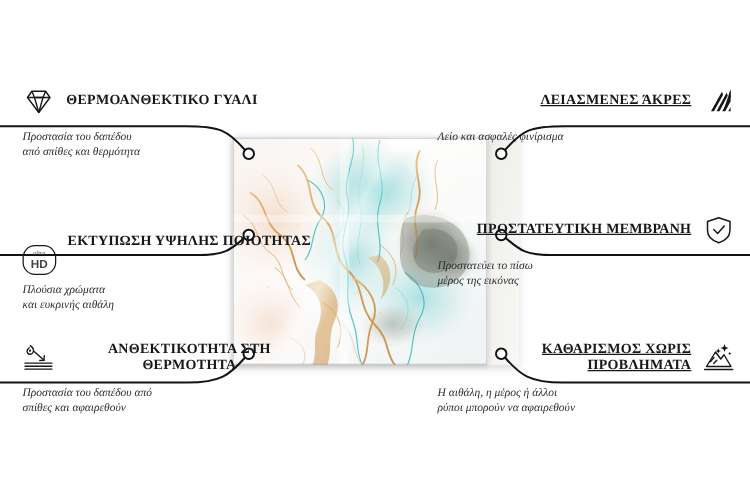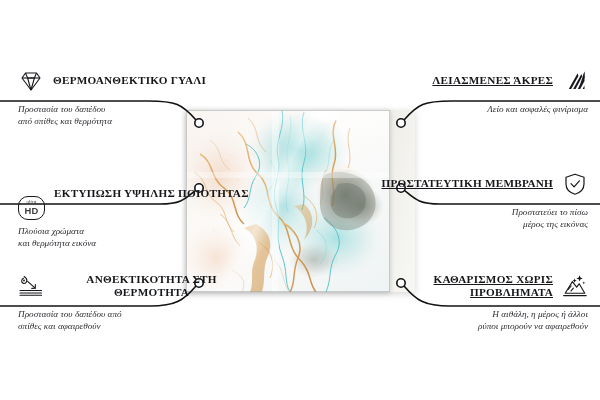--- a/index.html
+++ b/index.html
@@ -55,21 +55,21 @@
     font-size:11.2px;line-height:13.4px;letter-spacing:.25px;
     color:#15171a;font-weight:700;text-transform:uppercase;
   }
   .feat.left .ftitle{text-align:center;}
   .feat.right .ftitle{text-align:right;text-decoration:underline;}
   .fbody{
     font-size:9.2px;line-height:12.2px;color:#2a2c30;
     padding-top:5px;
   }
   .feat.left .fbody{text-align:left;padding-left:18px;}
-  .feat.right .fbody{text-align:right;padding-right:12px;}
+  .feat.right .fbody{padding-right:12px;}
   .fbody span{display:block;font-style:italic;}
 
   .ico{flex:0 0 auto;width:26px;height:24px;display:block;}
 
   
   .hdbadge{
     flex:0 0 auto;width:25px;height:22px;border:1.3px solid #15171a;border-radius:10px;
     display:flex;flex-direction:column;align-items:center;justify-content:center;
     font-family:"Liberation Sans", sans-serif;color:#404040;line-height:1;margin-top:29px;
   }
@@ -244,21 +244,21 @@
   <div class="feat left" style="top:167px">
     <div class="fhead">
       <div class="hdbadge">
         <div class="u">ultra</div>
         <div class="hd">HD</div>
       </div>
       <div class="ftitle">ΕΚΤΥΠΩΣΗ ΥΨΗΛΗΣ ΠΟΙΟΤΗΤΑΣ</div>
     </div>
     <div class="fbody">
       <span>Πλούσια χρώματα</span>
-      <span>και θερμότητα εικόνα</span>
+      <span>και ευκρινής αιθάλη</span>
     </div>
   </div>
 
   <div class="feat left" style="top:269px">
     <div class="fhead">
       <svg class="ico" viewBox="0 0 26 24">
         <g fill="none" stroke="#15171a" stroke-width="1.1" stroke-linecap="round" stroke-linejoin="round">
           <path d="M6.2 2.5 C8.6 4.2 9.4 6.2 8.4 8 C7.4 9.8 5.1 9.9 4.1 8.4 C3.2 7 3.8 5.2 5.4 4.2"></path>
           <circle cx="6" cy="6.5" r="0.9" fill="#15171a" stroke="none"></circle>
           <path d="M9.6 7.4 L17.2 14.2"></path>

